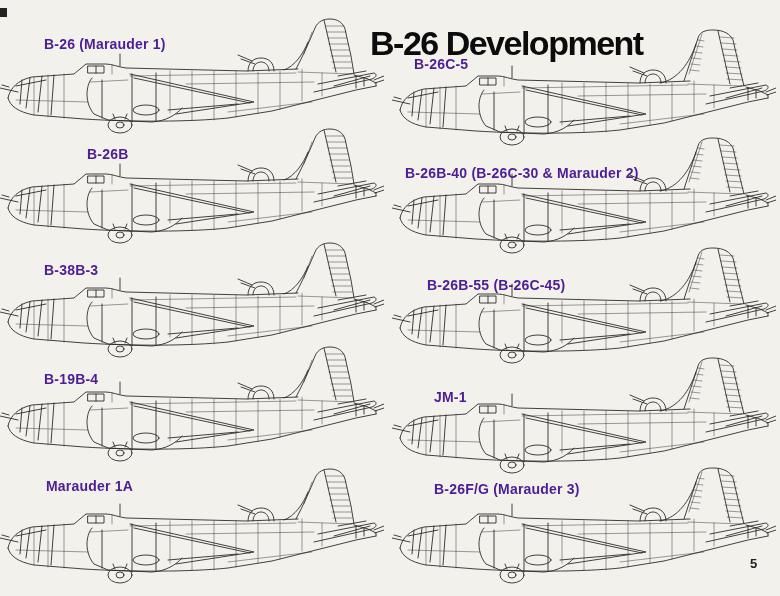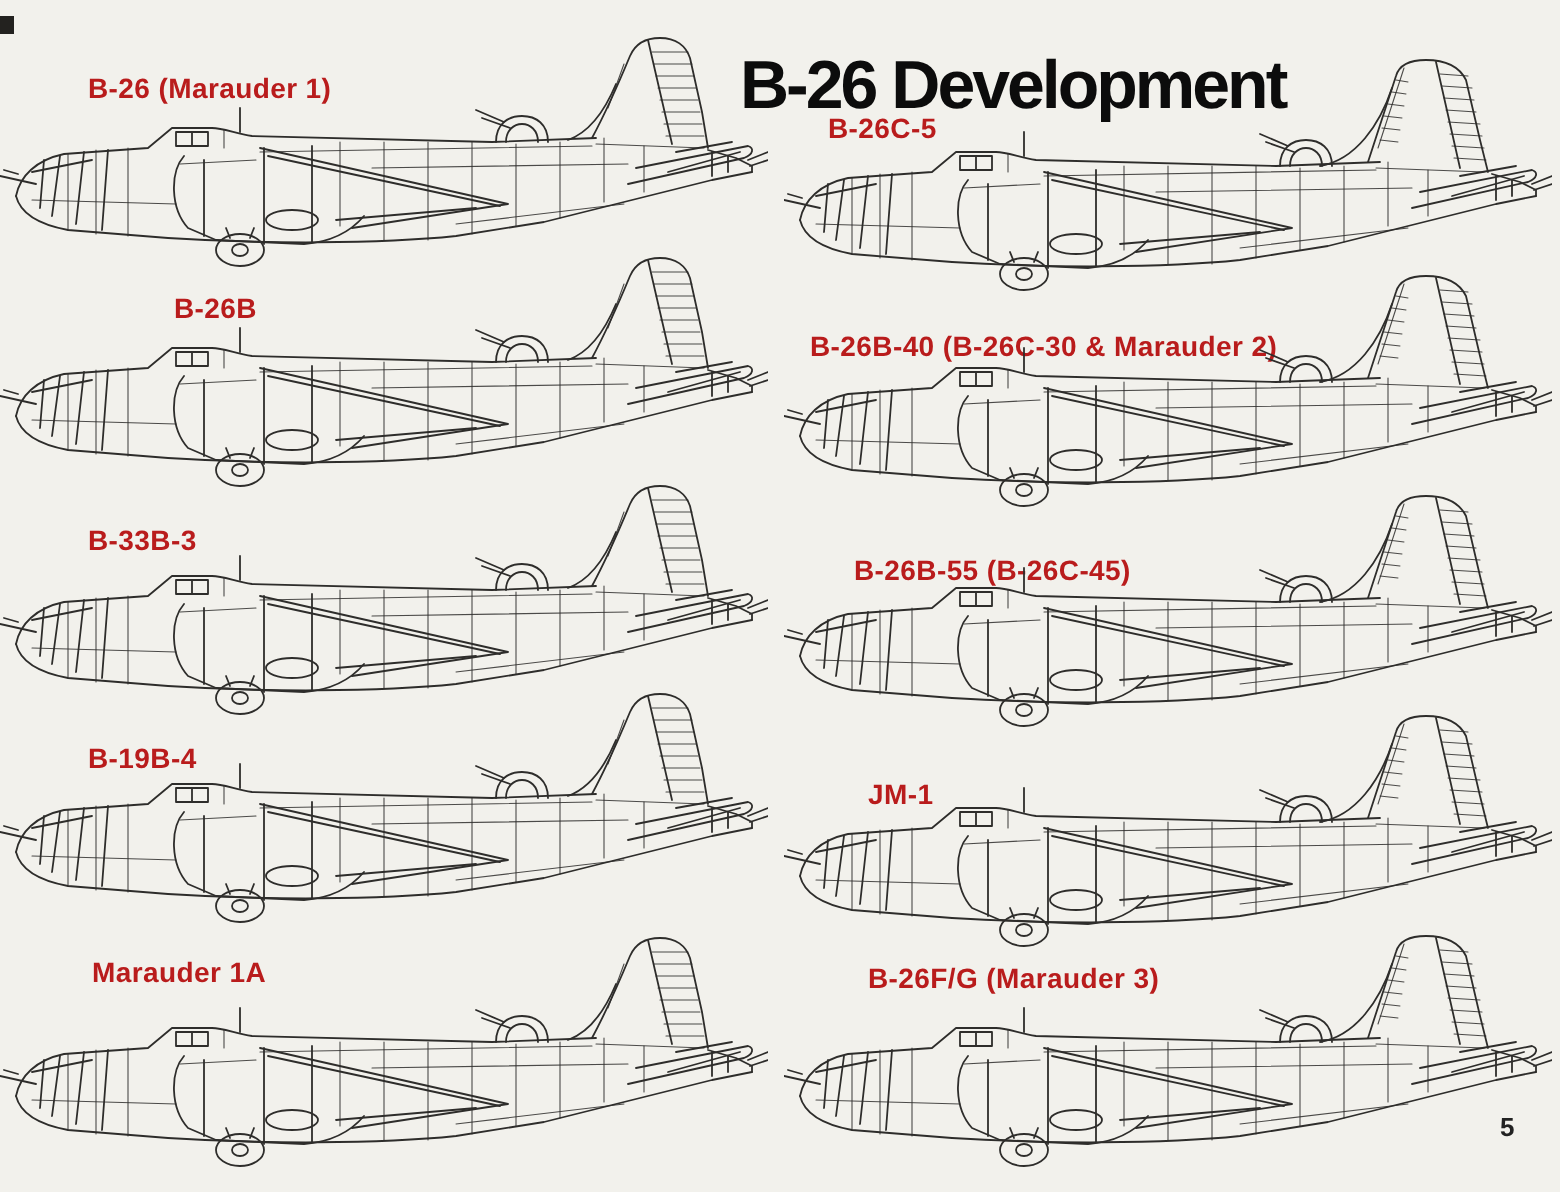--- a/index.html
+++ b/index.html
@@ -11,21 +11,21 @@
     font-family:"Liberation Sans", sans-serif;
     color:#111;
   }
   .title{
     position:absolute;left:370px;top:2px;
     font-size:34px;font-weight:bold;letter-spacing:-1.5px;
     color:#0c0c0c;white-space:nowrap;line-height:1.1;
   }
   .vlabel{
     position:absolute;
-    font-size:14px;font-weight:bold;color:#b91c1c;
+    font-size:14px;font-weight:bold;color:#4c1d95;
     white-space:nowrap;letter-spacing:0.2px;
   }
   #lab0{left:44px;top:36px;}
   #lab1{left:44px;top:146px;margin-left:43px;}
   #lab2{left:44px;top:262px;}
   #lab3{left:44px;top:371px;}
   #lab4{left:46px;top:462px;margin-top:16px;}
   #lab5{left:414px;top:56px;}
   #lab6{left:405px;top:165px;}
   #lab7{left:427px;top:277px;}
@@ -120,21 +120,21 @@
 </svg>
 
 <div class="page">
 
   <div class="scan-mark"></div>
 
   <h1 class="title">B-26 Development</h1>
 
   <div class="vlabel" id="lab0">B-26 (Marauder 1)</div>
   <div class="vlabel" id="lab1">B-26B</div>
-  <div class="vlabel" id="lab2">B-33B-3</div>
+  <div class="vlabel" id="lab2">B-38B-3</div>
   <div class="vlabel" id="lab3">B-19B-4</div>
   <div class="vlabel" id="lab4">Marauder 1A</div>
 
   <div class="vlabel" id="lab5">B-26C-5</div>
   <div class="vlabel" id="lab6">B-26B-40 (B-26C-30 &amp; Marauder 2)</div>
   <div class="vlabel" id="lab7">B-26B-55 (B-26C-45)</div>
   <div class="vlabel" id="lab8">JM-1</div>
   <div class="vlabel" id="lab9">B-26F/G (Marauder 3)</div>
 
   <svg class="plane" id="s0" viewBox="0 0 384 132">

